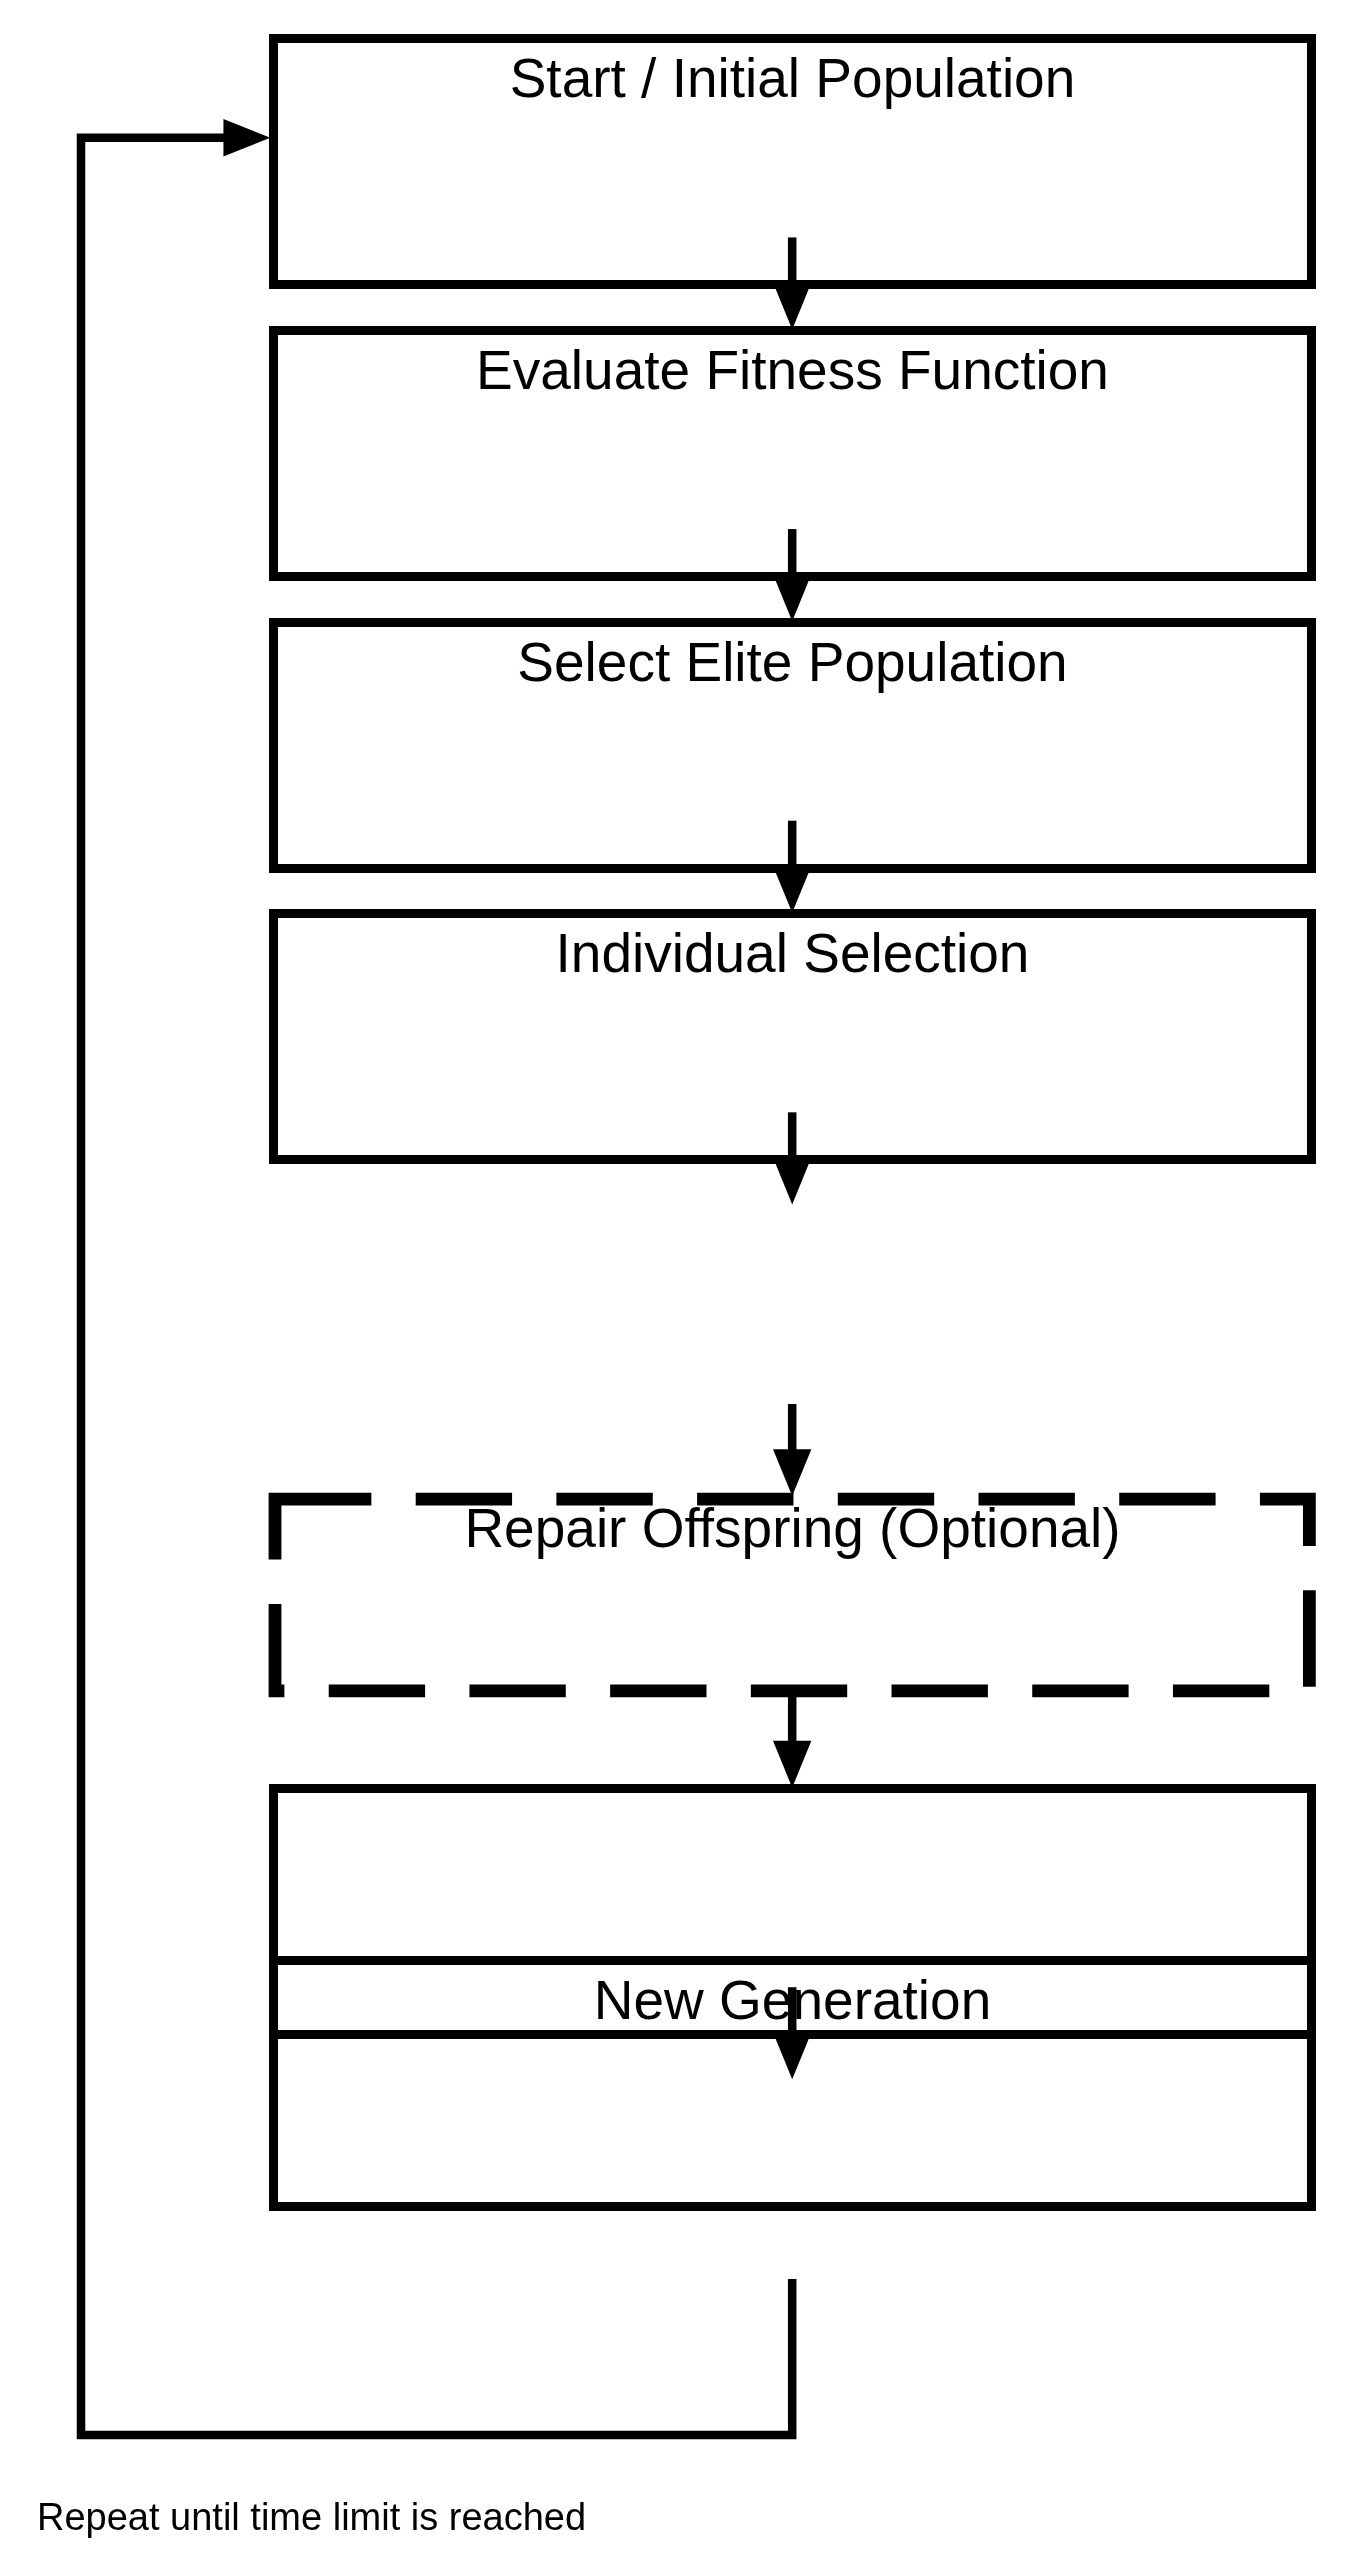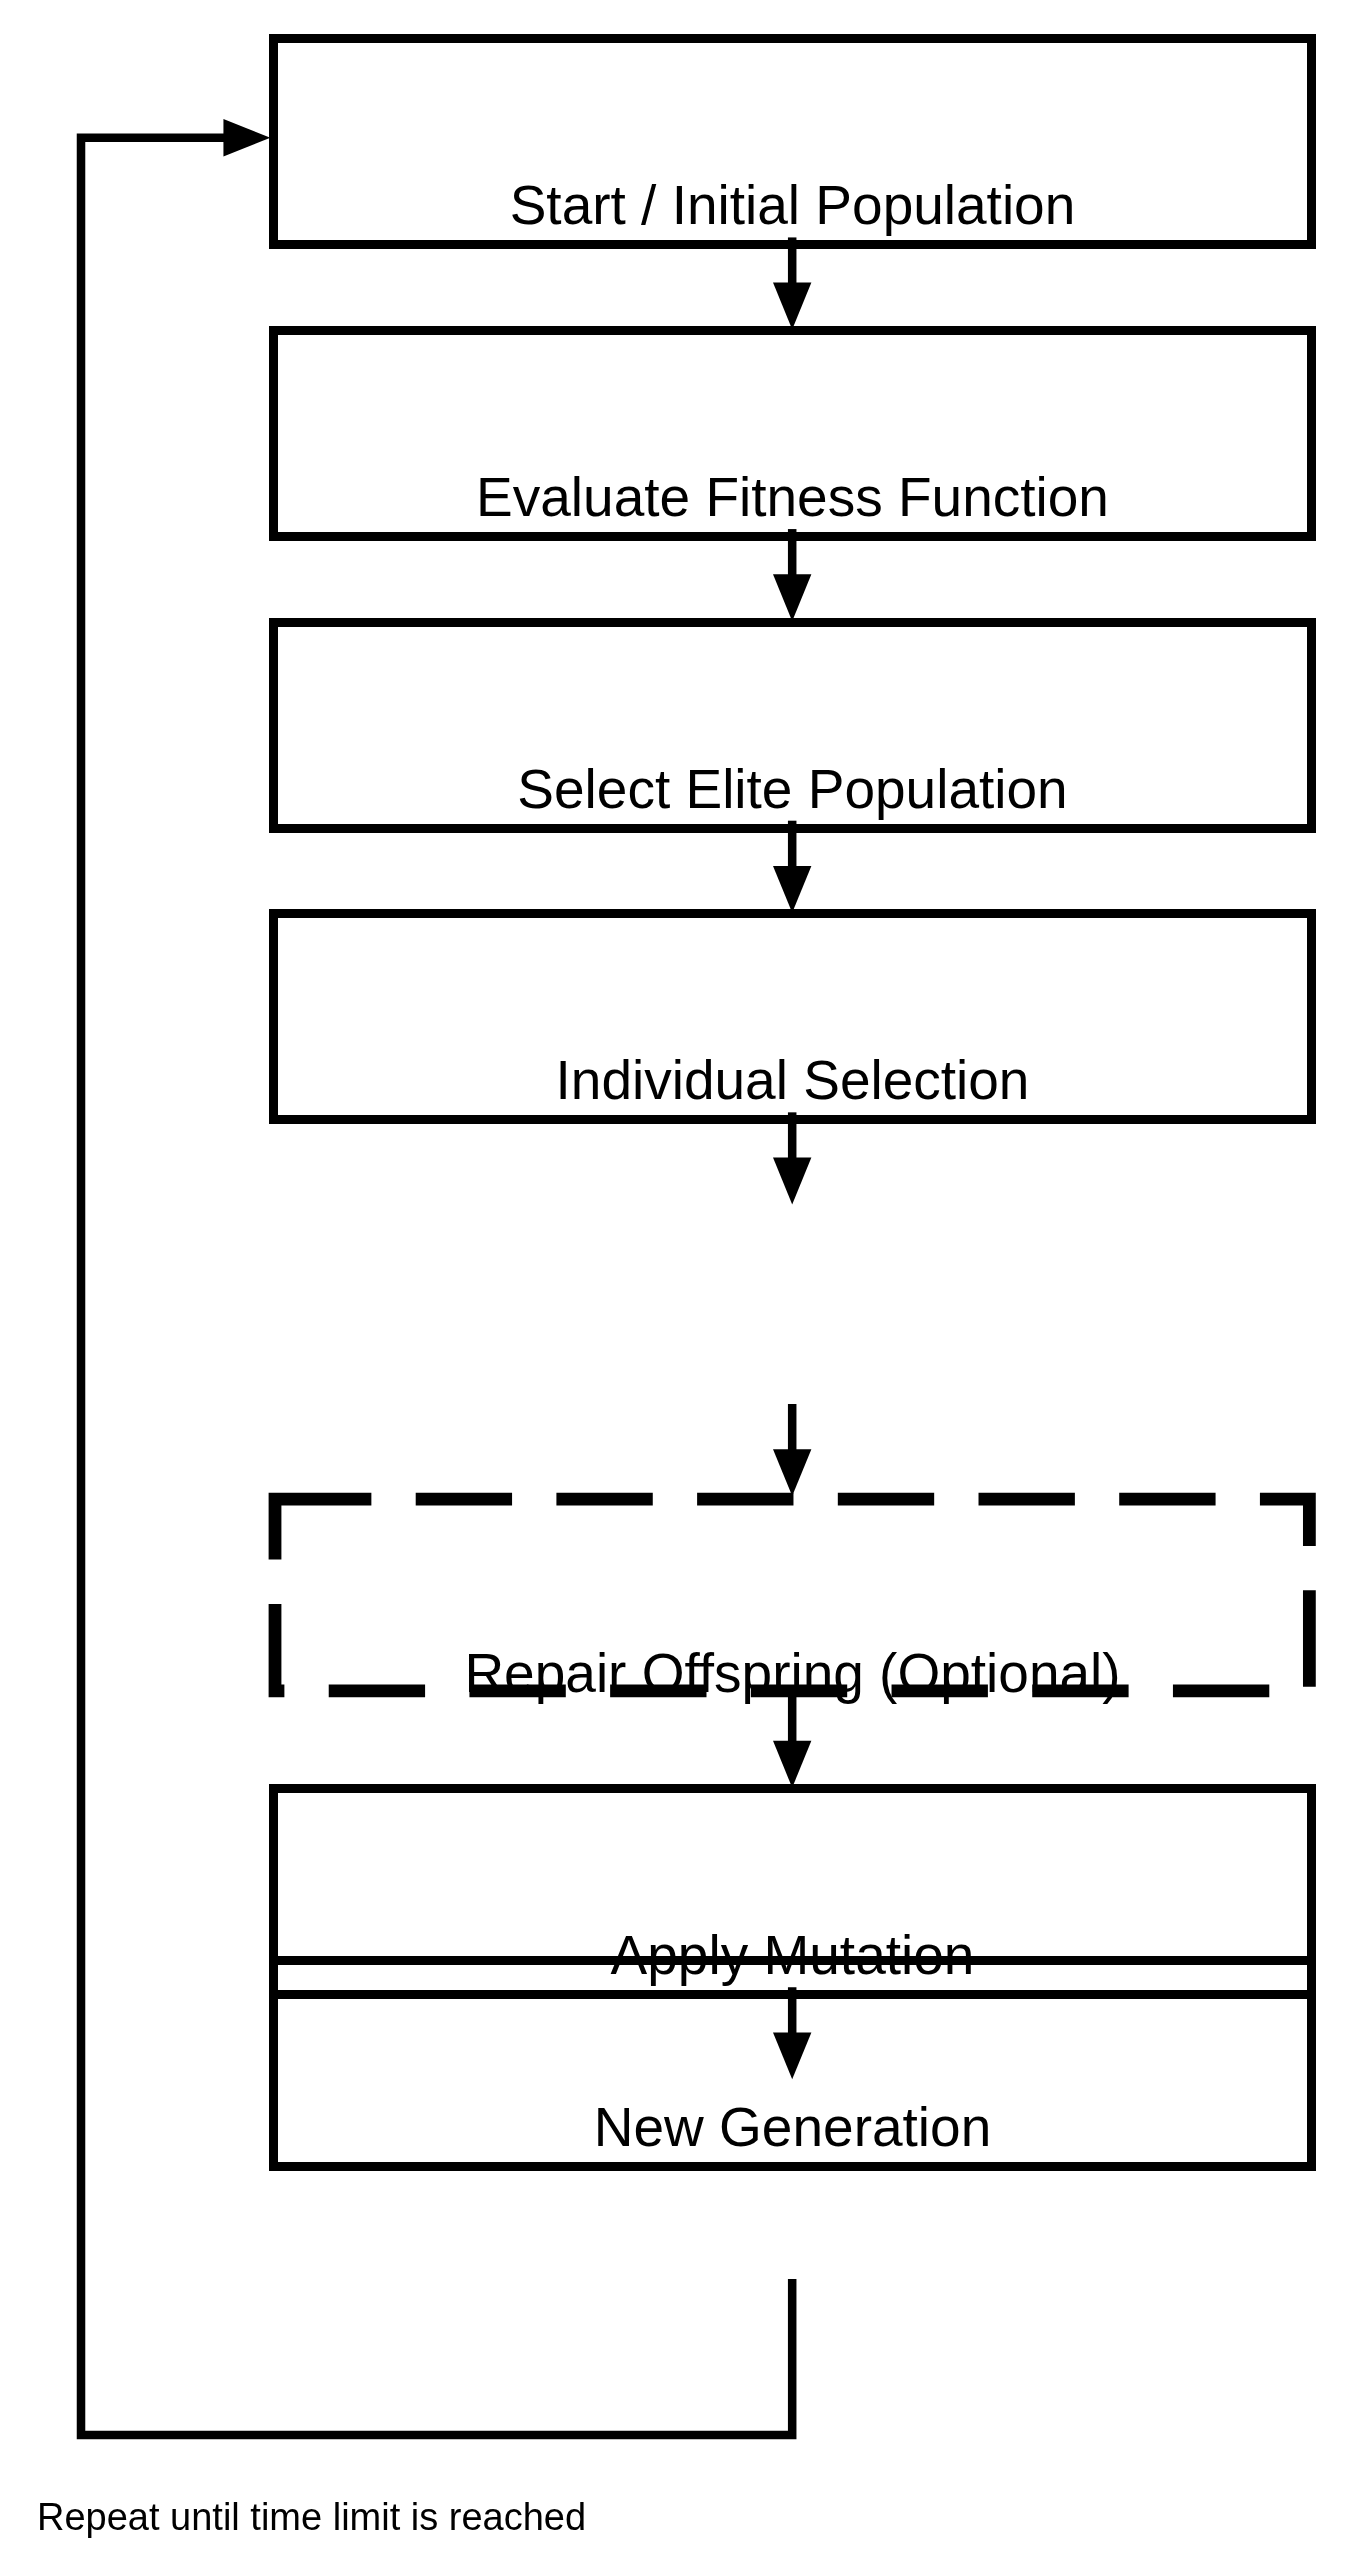--- a/index.html
+++ b/index.html
@@ -20,28 +20,28 @@
     position: absolute;
     left: 0;
     top: 0;
     width: 1355px;
     height: 2576px;
   }
   .node {
     position: absolute;
     left: 269px;
     width: 1047px;
-    height: 215px;
+    height: 255px;
     box-sizing: border-box;
     border: 9.4px solid #000000;
     background: transparent;
     display: flex;
     flex-direction: column;
     align-items: center;
-    justify-content: flex-end;
+    justify-content: flex-start;
     text-align: center;
     font-size: 55px;
     line-height: 70px;
     letter-spacing: 0px;
   }
   .node.dashed {
     border: none; 
   }
   .node-line {
     display: block;
@@ -105,21 +105,20 @@
   <div class="node" style="top:909px">
     <span class="node-line">Individual Selection</span>
   </div>
 
 
   <div class="node dashed" style="top:1493px">
     <span class="node-line">Repair Offspring (Optional)</span>
   </div>
 
   <div class="node" style="top:1784px">
-    <span class="node-line">Apply Mutation</span>
   </div>
 
   <div class="node" style="top:1956px">
     <span class="node-line">New Generation</span>
   </div>
 
   <div class="caption">Repeat until time limit is reached</div>
 
 </div>
 

